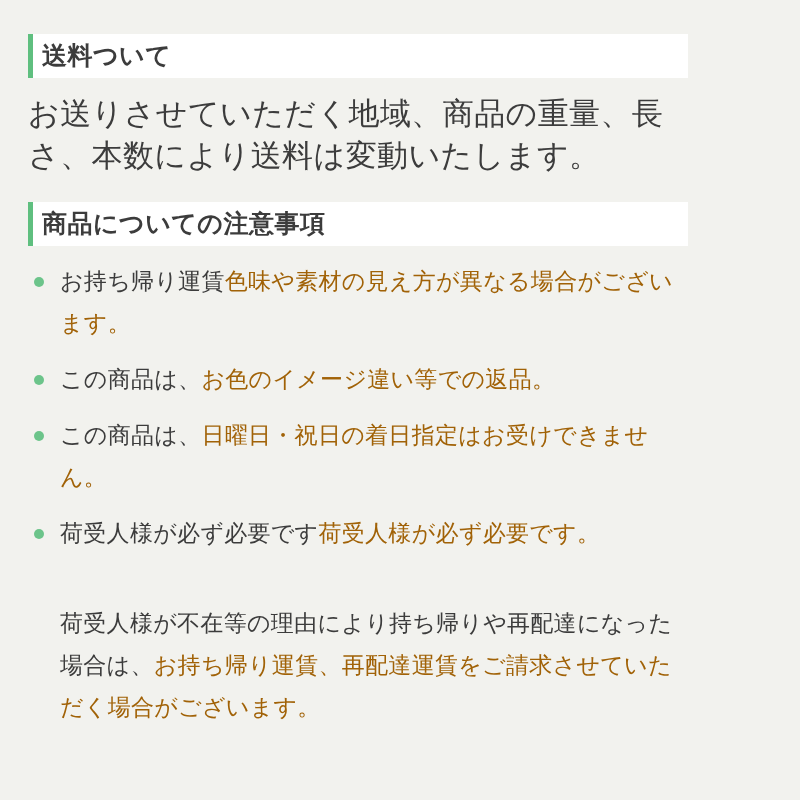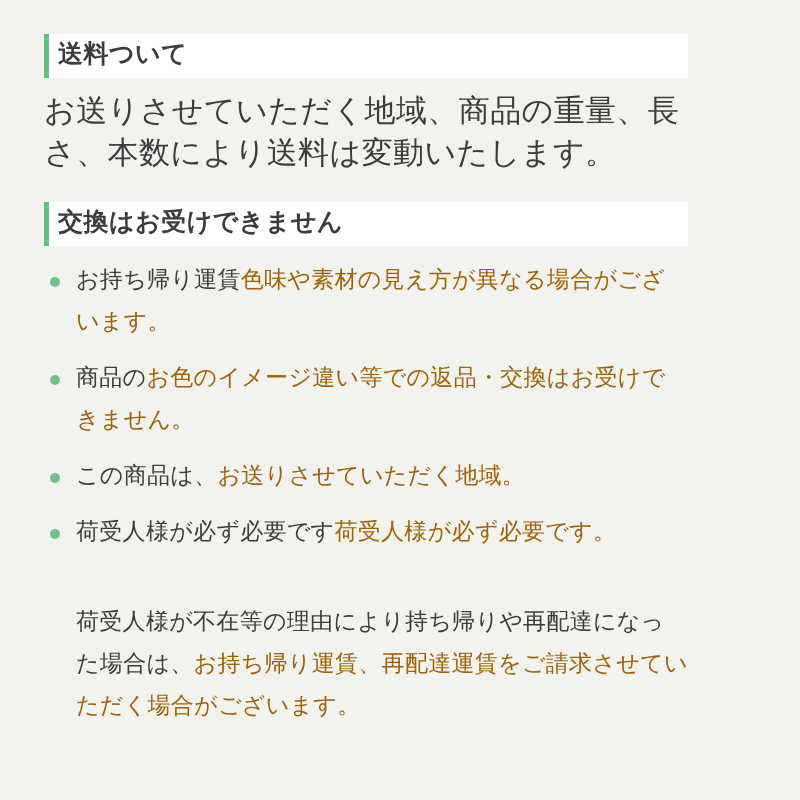--- a/index.html
+++ b/index.html
@@ -12,22 +12,21 @@
     background: #f2f2ee;
     font-family: "DejaVu Sans", "Liberation Sans", sans-serif;
     color: #3c3c3c;
     overflow: hidden;
   }
   .page {
     position: relative;
     width: 732px;
     height: 800px;
     box-sizing: border-box;
-    padding: 34px 44px 0 44px;
-    font-family: Liberation Mono, monospace;
+    padding: 34px 44px 0 28px;
   }
 
   
   .section-heading {
     position: relative;
     background: #ffffff;
     font-size: 25px;
     font-weight: bold;
     line-height: 44px;
     height: 44px;
@@ -93,31 +92,31 @@
 </style>
 </head>
 <body>
 
 <div class="page">
 
   <h2 class="section-heading">送料ついて</h2>
 
   <p class="paragraph">お送りさせていただく地域、商品の重量、長さ、本数により送料は変動いたします。</p>
 
-  <h2 class="section-heading notes-heading">交換はお受けできません</h2>
+  <h2 class="section-heading notes-heading">商品についての注意事項</h2>
 
   <ul class="notes">
     <li>
       <span>お持ち帰り運賃</span><span class="hl">色味や素材の見え方が異なる場合がございます。</span>
     </li>
     <li>
-      <span>商品の</span><span class="hl">お色のイメージ違い等での返品・交換はお受けできません。</span>
+      <span>この商品は、</span><span class="hl">お色のイメージ違い等での返品。</span>
     </li>
     <li>
-      <span>この商品は、</span><span class="hl">お送りさせていただく地域。</span>
+      <span>この商品は、</span><span class="hl">日曜日・祝日の着日指定はお受けできません。</span>
     </li>
     <li>
       <span>荷受人様が必ず必要です</span><span class="hl">荷受人様が必ず必要です。</span>
       <span class="sub-line"><span>荷受人様が不在等の理由により持ち帰りや再配達になった場合は、</span><span class="hl">お持ち帰り運賃、再配達運賃をご請求させていただく場合がございます。</span></span>
     </li>
   </ul>
 
 </div>
 
 </body></html>

